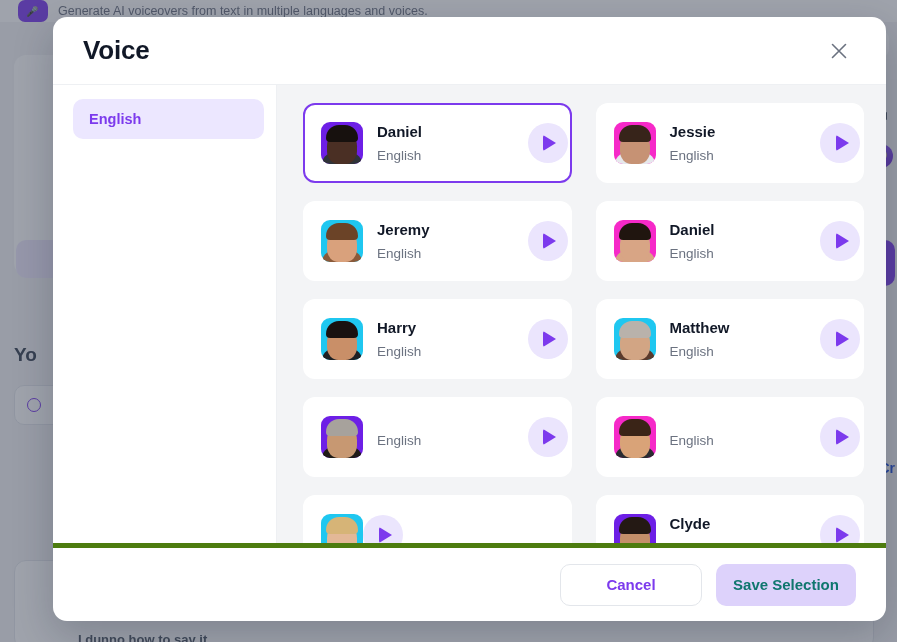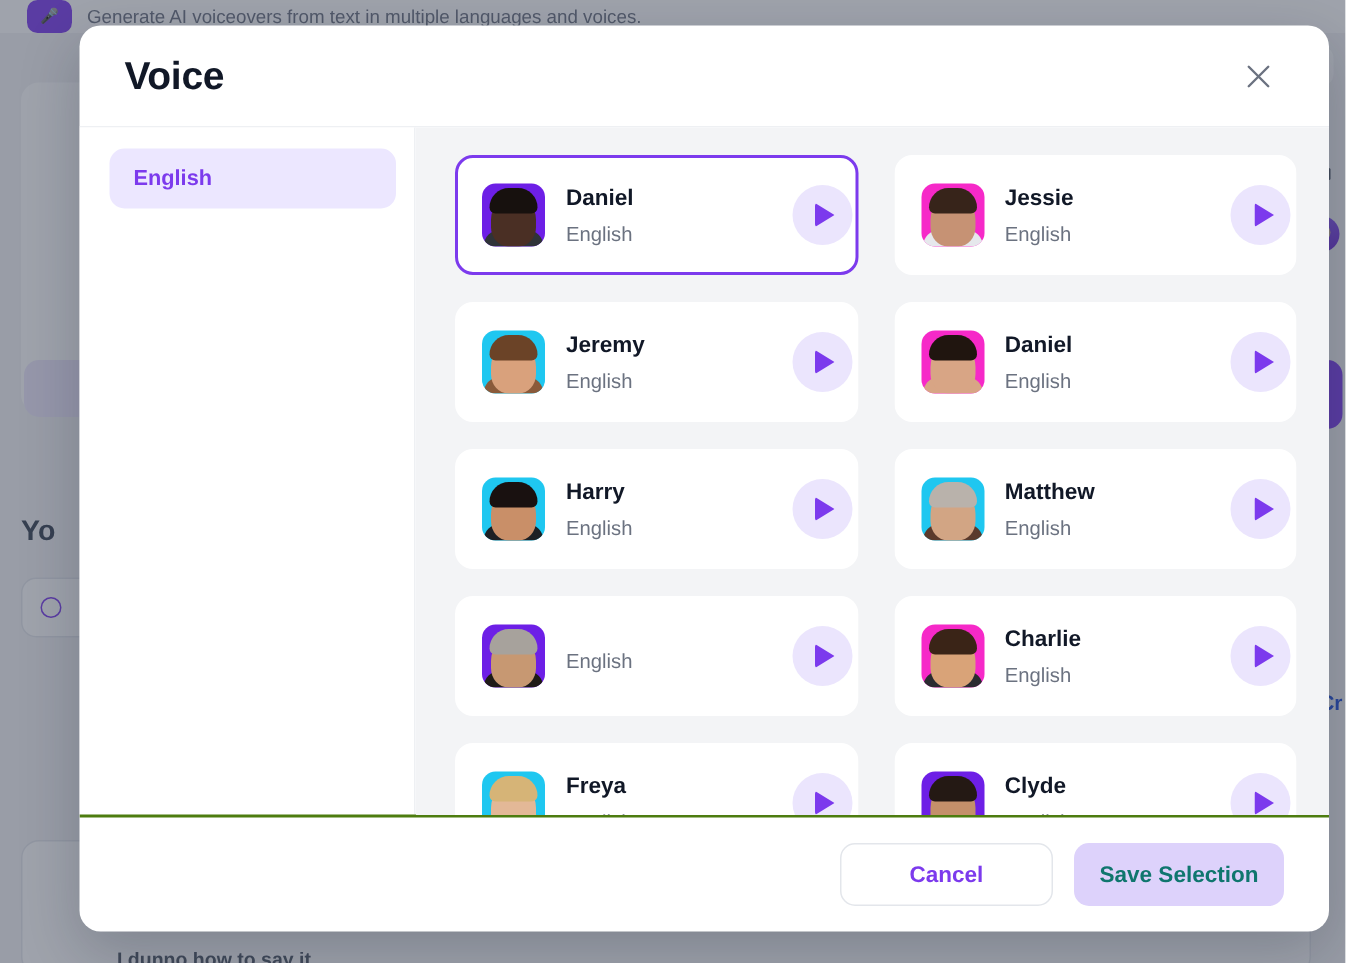--- a/index.html
+++ b/index.html
@@ -219,21 +219,21 @@
     width: 0; height: 0;
     border-left: 13px solid #7c3aed;
     border-top: 8px solid transparent;
     border-bottom: 8px solid transparent;
     margin-left: 4px;
     border-radius: 2px;
   }
 
   .modal-footer {
     height: 78px; flex: none;
-    border-top: 2px solid #4d7c0f;
+    border-top: 5px solid #4d7c0f;
     display: flex; align-items: center; justify-content: flex-end;
     gap: 14px;
     padding: 0 30px;
   }
   .btn {
     font-family: inherit;
     font-size: 15px; font-weight: bold;
     border-radius: 10px;
     height: 42px;
     cursor: pointer;
@@ -403,36 +403,31 @@
               <span class="play-tri"></span>
             </button>
           </div>
           <div class="voice-card">
             <div class="avatar" style="background:#f629c8">
               <span class="body" style="background:#2a2b30"></span>
               <span class="face" style="background:#d9a378"></span>
               <span class="hair" style="background:#3a2417"></span>
             </div>
             <div class="voice-meta">
-              <div class="voice-name">Charlie</div>
               <div class="voice-lang">English</div>
             </div>
             <button class="play-btn">
               <span class="play-tri"></span>
             </button>
           </div>
           <div class="voice-card">
             <div class="avatar" style="background:#1fc7f0">
               <span class="face" style="background:#e3b897"></span>
               <span class="hair" style="background:#d6b477"></span>
             </div>
-            <div class="voice-meta">
-              <div class="voice-name">Freya</div>
-              <div class="voice-lang">English</div>
-            </div>
             <button class="play-btn">
               <span class="play-tri"></span>
             </button>
           </div>
           <div class="voice-card">
             <div class="avatar" style="background:#6d1fe6">
               <span class="face" style="background:#c48f6a"></span>
               <span class="hair" style="background:#241914"></span>
             </div>
             <div class="voice-meta">

